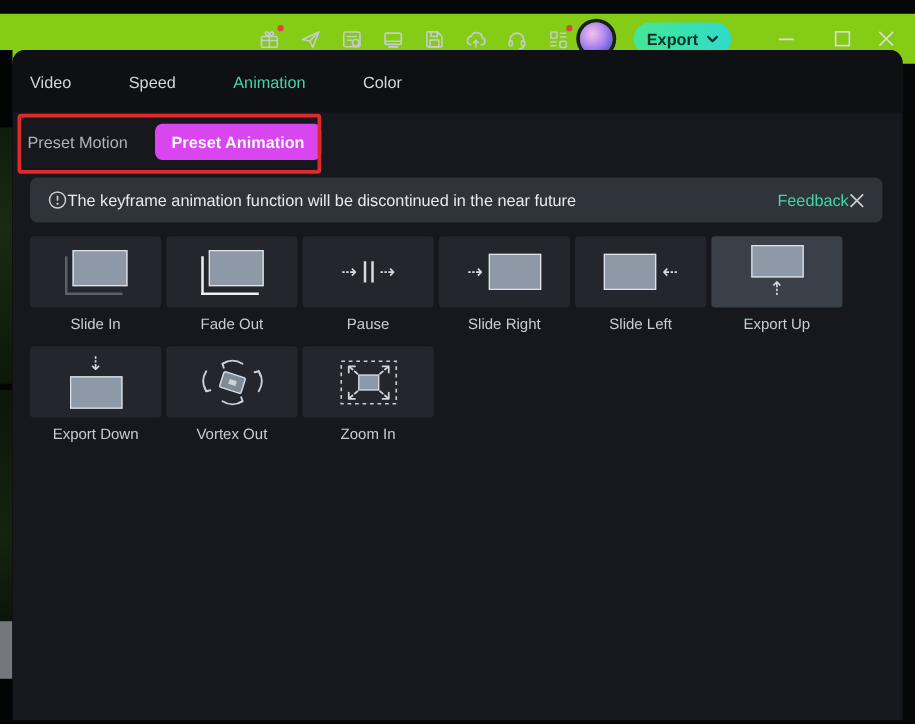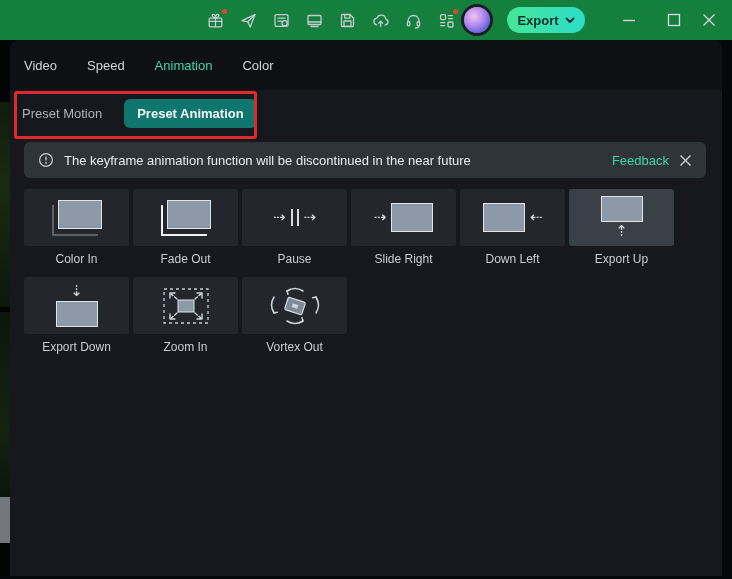--- a/index.html
+++ b/index.html
@@ -1,21 +1,21 @@
 <!DOCTYPE html>
 <html style="--teal: #3fd6a9; --red: #e02a2a; --exp1: #45e695; --exp2: #2edcc9;"><head>
 <meta charset="utf-8">
 <style>
   html,body{margin:0;padding:0;background:#000;}
   body{width:732px;height:579px;overflow:hidden;font-family:"Liberation Sans",sans-serif;
        -webkit-font-smoothing:antialiased;}
   .screen{position:relative;width:732px;height:579px;background:#060708;}
 
   
-  .titlebar{position:absolute;left:0;top:0;width:732px;height:40px;background:#15803d;}
+  .titlebar{position:absolute;left:0;top:11px;width:732px;height:40px;background:#84cc16;}
   .tb-icons{position:absolute;left:206px;top:0;height:40px;display:flex;align-items:center;gap:14px;}
   .tb-ic{position:relative;width:19px;height:19px;display:flex;align-items:center;justify-content:center;cursor:pointer;}
   .tb-ic svg{display:block;}
   .tb-dot{position:absolute;right:-2px;top:-2px;width:5px;height:5px;border-radius:50%;background:#e2433b;}
   .avatar{position:absolute;left:464px;top:7px;width:26px;height:26px;border-radius:50%;
           background:radial-gradient(circle at 38% 35%, #f3c4ec 0%, #b58cf0 40%, #6d63dd 72%, #3c3f8f 100%);
           box-shadow:0 0 0 3px #1c1e24;cursor:pointer;}
   .export-btn{position:absolute;left:507px;top:7px;width:78px;height:26px;border:none;border-radius:14px;
           display:flex;align-items:center;justify-content:center;gap:6px;cursor:pointer;
           background:linear-gradient(90deg,var(--exp1,#45e695),var(--exp2,#2edcc9));}
@@ -27,33 +27,33 @@
   .left-strip{position:absolute;left:0;top:40px;width:10px;height:536px;background:#030404;overflow:hidden;}
   .frag{position:absolute;left:0;width:10px;}
   .frag-video-1{top:62px;height:205px;background:linear-gradient(180deg,#101c0c,#1b2a12 40%,#0d1809);}
   .frag-video-2{top:272px;height:196px;background:linear-gradient(180deg,#0c160a,#16230f 60%,#0a120a);}
   .frag-light{top:457px;height:46px;background:#74787d;}
 
   
   .panel{position:absolute;left:10px;top:40px;width:712px;height:536px;background:#16181d;
          border-radius:10px 10px 0 0;}
   .tabbar{height:50px;background:#0e1014;border-radius:10px 10px 0 0;display:flex;align-items:center;
-          padding-left:14px;gap:30px;box-sizing:border-box;}
+          padding-left:14px;gap:46px;box-sizing:border-box;}
   .tab{font-size:13px;color:#d3d6da;cursor:pointer;}
   .tab.active{color:var(--teal,#3fd6a9);}
 
   .subtabs{position:relative;height:46px;display:flex;align-items:center;padding-left:12px;gap:22px;}
   .subtab{font-size:13px;color:#aeb3b9;cursor:pointer;}
-  .subtab.active{background:#0f766e;color:#f3f5f7;font-weight:bold;padding:7px 13px;border-radius:6px;}
+  .subtab.active{background:#d946ef;color:#f3f5f7;font-weight:bold;padding:7px 13px;border-radius:6px;}
 
   .annotation{position:absolute;left:4px;top:51px;width:237px;height:42px;border:3px solid var(--red,#e02a2a);
           border-radius:3px;pointer-events:none;z-index:6;}
 
   .banner{position:absolute;left:14px;top:102px;width:682px;height:36px;background:#2f343a;border-radius:6px;
-          display:flex;align-items:center;padding:12px 14px;gap:10px;box-sizing:border-box;}
+          display:flex;align-items:center;padding:12px 14px;box-sizing:border-box;}
   .banner-text{font-size:13px;color:#e8eaed;flex:1;}
   .feedback{font-size:13px;color:var(--teal,#3fd6a9);cursor:pointer;margin-right:0;}
   .banner-x{display:flex;align-items:center;cursor:pointer;}
 
   
   .grid{position:absolute;left:14px;top:149px;display:grid;grid-template-columns:repeat(6,105px);
         column-gap:4px;row-gap:0;}
   .tile{width:105px;height:88px;cursor:pointer;}
   .tile-box{width:105px;height:57px;background:#23272d;border-radius:3px;display:flex;
             align-items:center;justify-content:center;}
@@ -222,21 +222,21 @@
     </div>
 
     <div class="grid" id="preset-grid">
         <div class="tile">
           <div class="tile-box">
             <div class="fade-wrap">
               <span class="fade-frame dim"></span>
               <span class="mr fade-rect"></span>
             </div>
           </div>
-          <div class="tile-label">Color In</div>
+          <div class="tile-label">Slide In</div>
         </div>
         <div class="tile">
           <div class="tile-box">
             <div class="fade-wrap">
               <span class="fade-frame bright"></span>
               <span class="mr fade-rect"></span>
             </div>
           </div>
           <div class="tile-label">Fade Out</div>
         </div>
@@ -262,56 +262,39 @@
           </div>
           <div class="tile-label">Slide Right</div>
         </div>
         <div class="tile">
           <div class="tile-box">
             <div class="row-ic">
               <span class="mr sr-rect"></span>
               <span class="dash-ar">⇠</span>
             </div>
           </div>
-          <div class="tile-label">Down Left</div>
+          <div class="tile-label">Slide Left</div>
         </div>
         <div class="tile hovered">
           <div class="tile-box">
             <div class="col-ic">
               <span class="mr su-rect"></span>
               <span class="dash-ar">⇡</span>
             </div>
           </div>
           <div class="tile-label">Export Up</div>
         </div>
         <div class="tile">
           <div class="tile-box">
             <div class="col-ic">
               <span class="dash-ar">⇣</span>
               <span class="mr su-rect"></span>
             </div>
           </div>
           <div class="tile-label">Export Down</div>
-        </div>
-        <div class="tile">
-          <div class="tile-box">
-            <svg width="58" height="42" viewBox="0 0 58 42">
-    <rect x="7" y="4" width="44" height="34" fill="none" stroke="#c9ced4" stroke-width="1.3" stroke-dasharray="3 3"></rect>
-    <rect x="21" y="15" width="16" height="12" fill="#8e99a7" stroke="#dde2e7" stroke-width="1"></rect>
-    <line x1="20" y1="14" x2="13" y2="8" stroke="#d2d7dc" stroke-width="1.4" fill="none" stroke-linecap="round" stroke-dasharray="3 2.2"></line>
-              <path d="M13 8 h5 M13 8 v5" stroke="#d2d7dc" stroke-width="1.4" fill="none" stroke-linecap="round"></path>
-              <line x1="38" y1="14" x2="45" y2="8" stroke="#d2d7dc" stroke-width="1.4" fill="none" stroke-linecap="round" stroke-dasharray="3 2.2"></line>
-              <path d="M45 8 h-5 M45 8 v5" stroke="#d2d7dc" stroke-width="1.4" fill="none" stroke-linecap="round"></path>
-              <line x1="20" y1="28" x2="13" y2="34" stroke="#d2d7dc" stroke-width="1.4" fill="none" stroke-linecap="round" stroke-dasharray="3 2.2"></line>
-              <path d="M13 34 h5 M13 34 v-5" stroke="#d2d7dc" stroke-width="1.4" fill="none" stroke-linecap="round"></path>
-              <line x1="38" y1="28" x2="45" y2="34" stroke="#d2d7dc" stroke-width="1.4" fill="none" stroke-linecap="round" stroke-dasharray="3 2.2"></line>
-              <path d="M45 34 h-5 M45 34 v-5" stroke="#d2d7dc" stroke-width="1.4" fill="none" stroke-linecap="round"></path>
-            </svg>
-          </div>
-          <div class="tile-label">Zoom In</div>
         </div>
         <div class="tile">
           <div class="tile-box">
             <span class="flip">
               <svg width="56" height="44" viewBox="0 0 56 44">
     <g stroke="#ccd2d8" stroke-width="1.5" fill="none" stroke-linecap="round">
       <path d="M20 7 Q28 2 36 7"></path>
                   <path d="M36 7 l-3.4 -1.6 M36 7 l-1 3.2"></path>
       <path d="M49 13 Q54 21 49 29"></path>
                   <path d="M49 29 l1.4 -3.5 M49 29 l-3.3 -0.8"></path>
@@ -322,16 +305,33 @@
     </g>
     <g transform="rotate(-18 28 22)">
       <rect x="19" y="15.5" width="18" height="13" rx="1.5" fill="#7e8a98" stroke="#dbe0e6" stroke-width="1.1"></rect>
       <rect x="25" y="20" width="6" height="4" fill="#ccd2d9"></rect>
     </g>
               </svg>
             </span>
           </div>
           <div class="tile-label">Vortex Out</div>
         </div>
+        <div class="tile">
+          <div class="tile-box">
+            <svg width="58" height="42" viewBox="0 0 58 42">
+    <rect x="7" y="4" width="44" height="34" fill="none" stroke="#c9ced4" stroke-width="1.3" stroke-dasharray="3 3"></rect>
+    <rect x="21" y="15" width="16" height="12" fill="#8e99a7" stroke="#dde2e7" stroke-width="1"></rect>
+    <line x1="20" y1="14" x2="13" y2="8" stroke="#d2d7dc" stroke-width="1.4" fill="none" stroke-linecap="round" stroke-dasharray="3 2.2"></line>
+              <path d="M13 8 h5 M13 8 v5" stroke="#d2d7dc" stroke-width="1.4" fill="none" stroke-linecap="round"></path>
+              <line x1="38" y1="14" x2="45" y2="8" stroke="#d2d7dc" stroke-width="1.4" fill="none" stroke-linecap="round" stroke-dasharray="3 2.2"></line>
+              <path d="M45 8 h-5 M45 8 v5" stroke="#d2d7dc" stroke-width="1.4" fill="none" stroke-linecap="round"></path>
+              <line x1="20" y1="28" x2="13" y2="34" stroke="#d2d7dc" stroke-width="1.4" fill="none" stroke-linecap="round" stroke-dasharray="3 2.2"></line>
+              <path d="M13 34 h5 M13 34 v-5" stroke="#d2d7dc" stroke-width="1.4" fill="none" stroke-linecap="round"></path>
+              <line x1="38" y1="28" x2="45" y2="34" stroke="#d2d7dc" stroke-width="1.4" fill="none" stroke-linecap="round" stroke-dasharray="3 2.2"></line>
+              <path d="M45 34 h-5 M45 34 v-5" stroke="#d2d7dc" stroke-width="1.4" fill="none" stroke-linecap="round"></path>
+            </svg>
+          </div>
+          <div class="tile-label">Zoom In</div>
+        </div>
       </div>
   </div>
 
 </div>
 
 </body></html>

